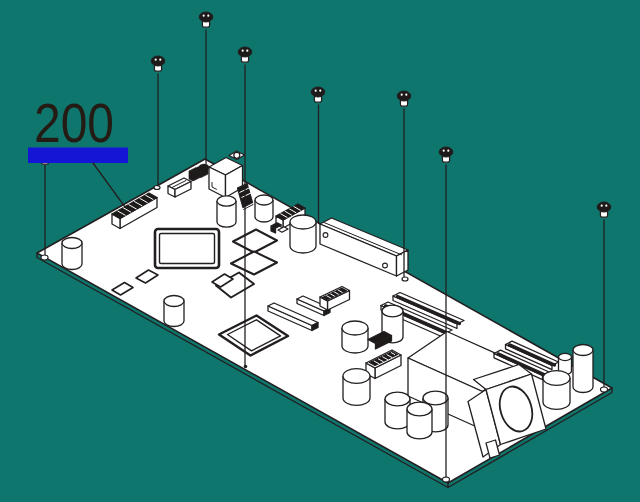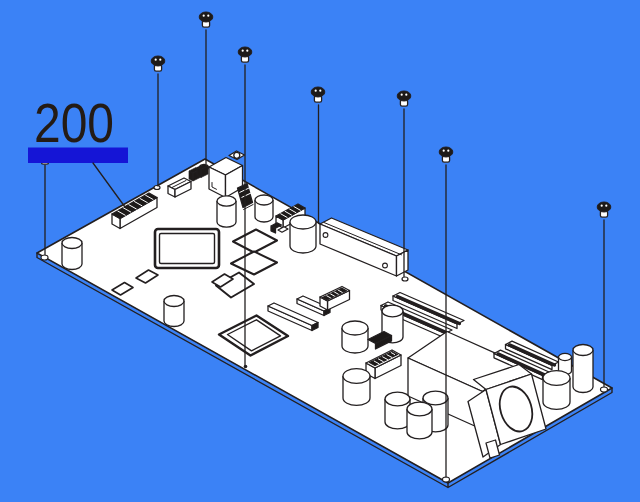--- a/index.html
+++ b/index.html
@@ -1,16 +1,16 @@
 <!DOCTYPE html>
 <html><head>
 <meta charset="utf-8">
 <style>
   html,body{margin:0;padding:0;background:#ffffff;}
-  .stage{position:relative;width:640px;height:502px;background:#3b82f6;overflow:hidden;
+  .stage{position:relative;width:640px;height:502px;background:#0f766e;overflow:hidden;
          font-family:"Liberation Sans", sans-serif;}
   svg{display:block}
   .ln{stroke:#231f20;fill:none;stroke-linecap:round;stroke-linejoin:round;}
   .wf{fill:#ffffff;stroke:#231f20;stroke-linejoin:round;}
   .df{fill:#1d1a19;stroke:#231f20;stroke-linejoin:round;}
   .slit{stroke:#ffffff;stroke-width:1;}
 </style>
 </head>
 <body>
 

